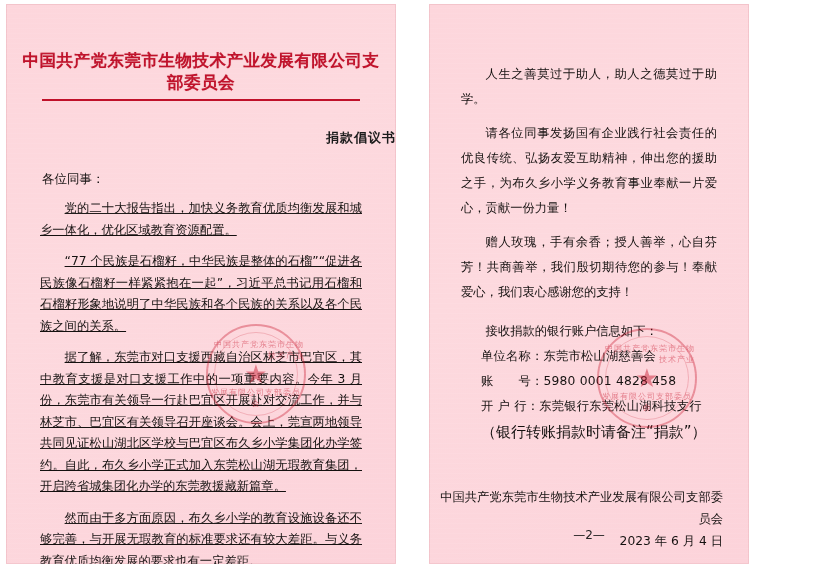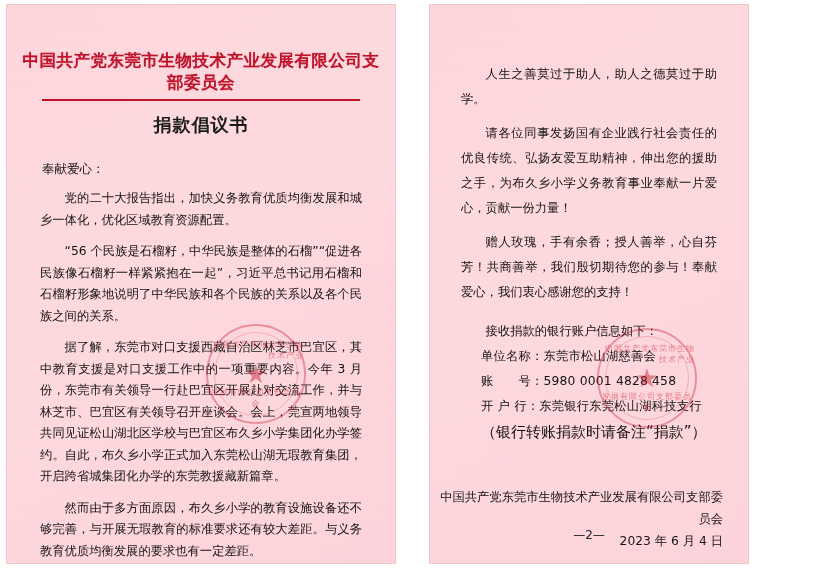--- a/index.html
+++ b/index.html
@@ -60,39 +60,40 @@
     font-family: "DejaVu Sans", "Liberation Sans", sans-serif;
     text-shadow: 0 0 1px rgba(160,0,20,0.35);
   }
   .title-rule {
     width: 318px;
     height: 2px;
     background: #c0112a;
     margin: 5px auto 0 auto;
   }
   .doc-subtitle {
-    text-align: center;
+    text-align: right;
     color: #1a1a1a;
     font-weight: bold;
-    font-size: 18px;
-    margin-top: 12px;
+    font-size: 13px;
+    margin-top: 28px;
     letter-spacing: 1px;
   }
   .salutation {
     margin: 24px 0 0 36px;
     font-size: 12.5px;
     color: #14100f;
   }
   .body-text {
     margin: 10px 34px 0 34px;
     font-size: 12.3px;
     line-height: 21.5px;
     color: #14100f;
     text-align: justify;
     text-indent: 2em;
+    text-decoration: underline;
   }
   .right-body {
     margin: 58px 32px 0 32px;
     font-size: 12.3px;
     line-height: 25px;
     color: #14100f;
     text-align: justify;
     text-indent: 2em;
   }
   .right-body p { margin: 0 0 9px 0; }
@@ -172,24 +173,24 @@
 
 <div class="spread">
 
   <div class="page page-left">
 
     <div class="doc-title">中国共产党东莞市生物技术产业发展有限公司支部委员会</div>
     <div class="title-rule"></div>
 
     <div class="doc-subtitle">捐款倡议书</div>
 
-    <div class="salutation">奉献爱心：</div>
+    <div class="salutation">各位同事：</div>
 
     <div class="body-text">党的二十大报告指出，加快义务教育优质均衡发展和城乡一体化，优化区域教育资源配置。</div>
-    <div class="body-text">“56 个民族是石榴籽，中华民族是整体的石榴”“促进各民族像石榴籽一样紧紧抱在一起”，习近平总书记用石榴和石榴籽形象地说明了中华民族和各个民族的关系以及各个民族之间的关系。</div>
+    <div class="body-text">“77 个民族是石榴籽，中华民族是整体的石榴”“促进各民族像石榴籽一样紧紧抱在一起”，习近平总书记用石榴和石榴籽形象地说明了中华民族和各个民族的关系以及各个民族之间的关系。</div>
     <div class="body-text">据了解，东莞市对口支援西藏自治区林芝市巴宜区，其中教育支援是对口支援工作中的一项重要内容。今年 3 月份，东莞市有关领导一行赴巴宜区开展赴对交流工作，并与林芝市、巴宜区有关领导召开座谈会。会上，莞宣两地领导共同见证松山湖北区学校与巴宜区布久乡小学集团化办学签约。自此，布久乡小学正式加入东莞松山湖无瑕教育集团，开启跨省城集团化办学的东莞教援藏新篇章。</div>
     <div class="body-text">然而由于多方面原因，布久乡小学的教育设施设备还不够完善，与开展无瑕教育的标准要求还有较大差距。与义务教育优质均衡发展的要求也有一定差距。</div>
 
     <div class="seal seal-left">
       <div class="seal-ring"></div>
       <div class="seal-text-top">中国共产党东莞市生物技术产业</div>
       <div class="seal-star">★</div>
       <div class="seal-text-bottom">发展有限公司支部委员会</div>
     </div>
   </div>

